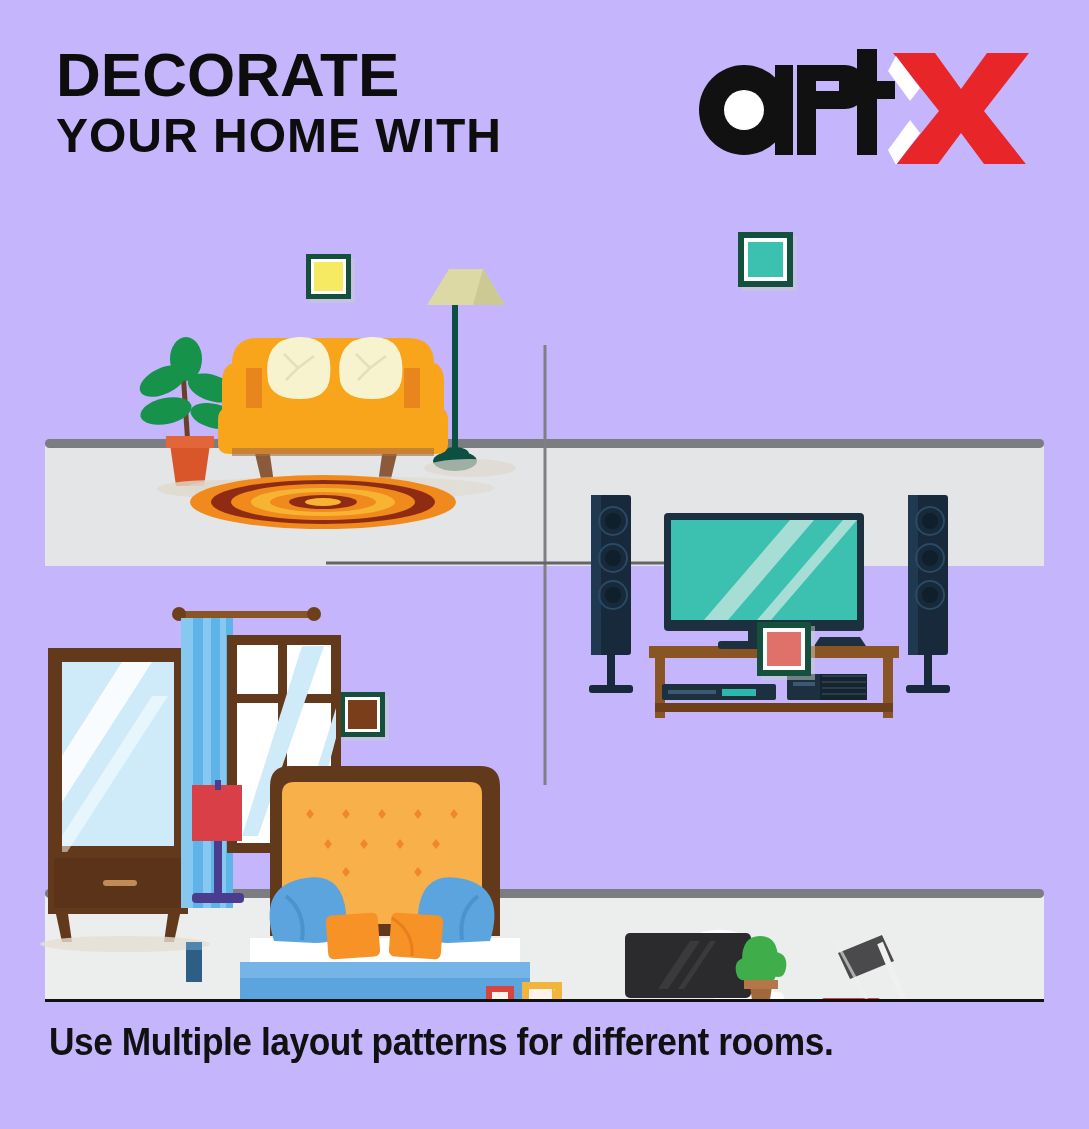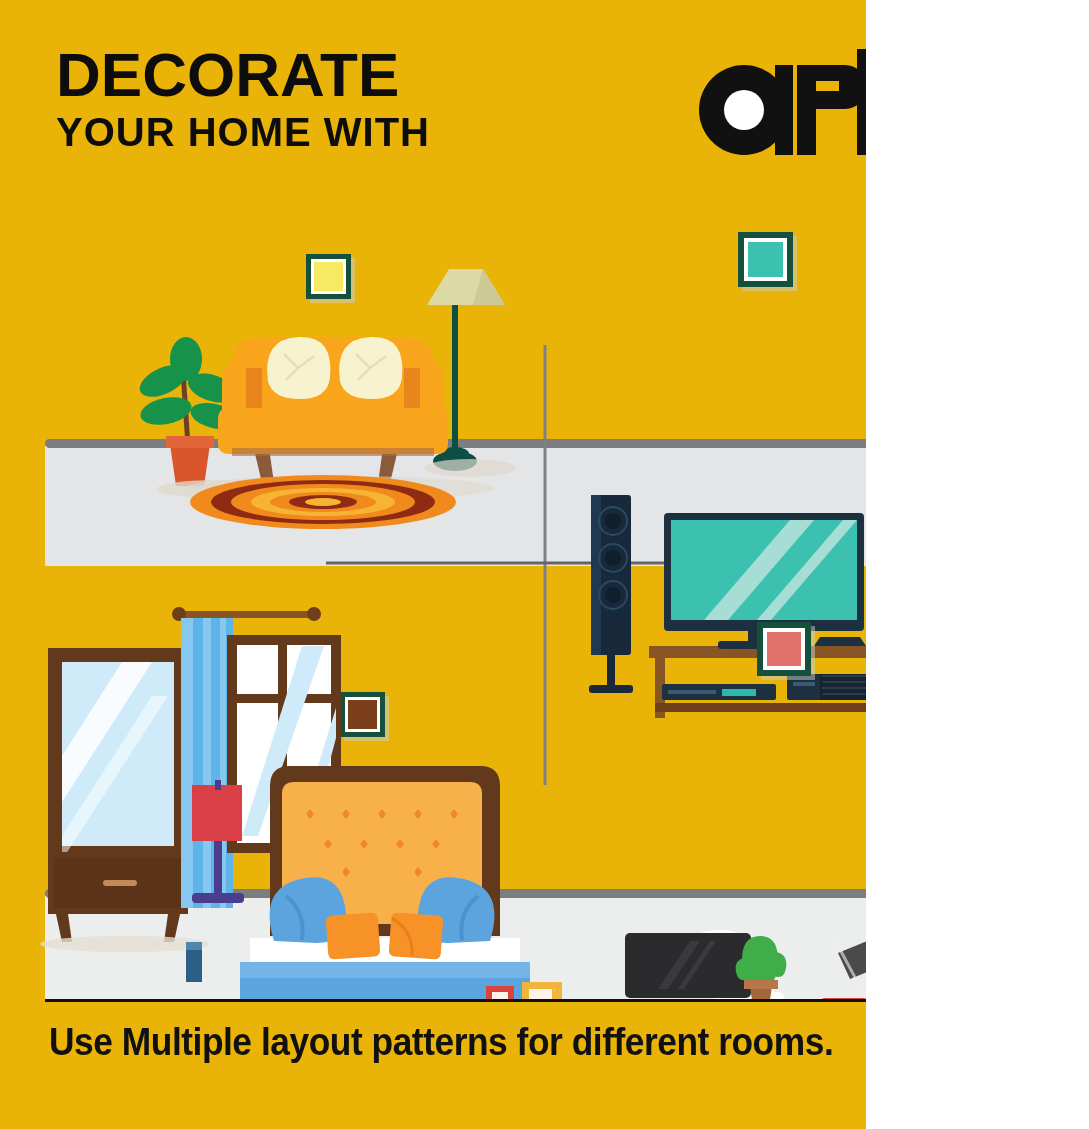--- a/index.html
+++ b/index.html
@@ -1,27 +1,27 @@
 <!DOCTYPE html>
 <html><head>
 <meta charset="utf-8">
 <style>
   html,body{margin:0;padding:0;background:#fff;}
   body{font-family:"Liberation Sans", sans-serif;}
   #poster{
-    position:relative;width:866px;height:1129px;background:#eab308;overflow:hidden;
+    position:relative;width:1089px;height:1129px;background:#c4b5fd;overflow:hidden;
   }
   
   #header{position:absolute;left:0;top:0;width:1089px;height:200px;}
   .headline{
     position:absolute;left:56px;top:46px;
     font-weight:bold;letter-spacing:-1px;color:#0d0d0d;line-height:0.95;
   }
   .headline .l1{font-size:62px;letter-spacing:0px;display:block;font-stretch:condensed;}
-  .headline .l2{font-size:40px;letter-spacing:1px;display:block;margin-top:8px;}
+  .headline .l2{font-size:48px;letter-spacing:1px;display:block;margin-top:8px;}
   #logo{position:absolute;right:42px;top:44px;height:120px;width:350px;}
   
   #scene{position:absolute;left:0;top:196px;width:1089px;height:806px;}
   
   #footer-rule{position:absolute;left:45px;top:999px;width:999px;height:3px;background:#111;}
   #footer-text{
     position:absolute;left:49px;top:1021px;width:1000px;
     font-size:38px;font-weight:bold;color:#111;letter-spacing:-0.5px;
     font-family:"Liberation Sans Narrow","Liberation Sans",sans-serif;
     transform:scaleX(0.93);transform-origin:left center;

